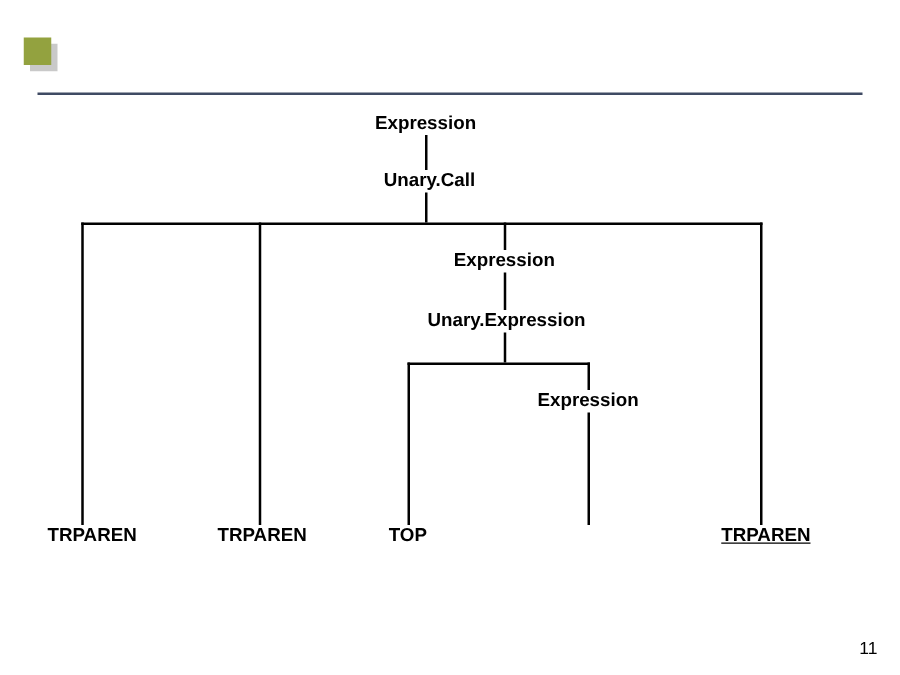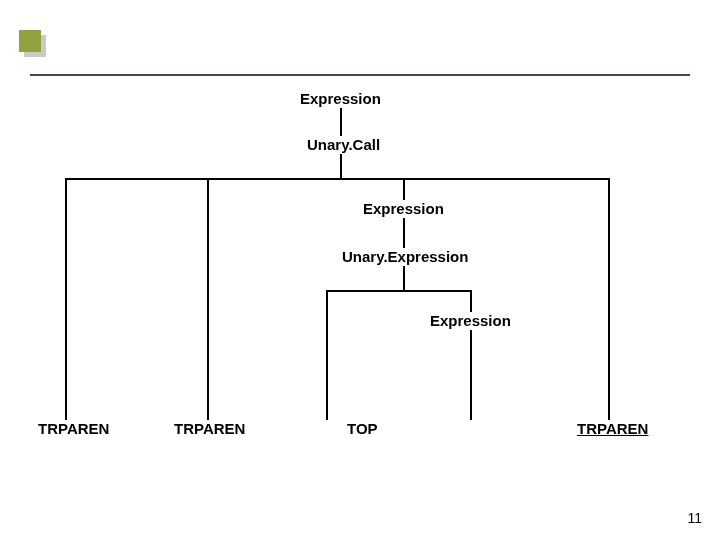--- a/index.html
+++ b/index.html
@@ -125,17 +125,17 @@
 
   <div class="hline" style="left:326px; top:200px; width:146px;"></div>
   <div class="vline" style="left:326px; top:200px; height:130px;"></div>
   <div class="vline" style="left:470px; top:200px; height:22px;"></div>
 
   <div class="node" style="left:430px; top:222px;">Expression</div>
   <div class="vline" style="left:470px; top:240px; height:90px;"></div>
 
   <div class="node leaf-row" style="left:38px;">TRPAREN</div>
   <div class="node leaf-row" style="left:174px;">TRPAREN</div>
-  <div class="node leaf-row" style="left:311px;margin-left:36px;">TOP</div>
+  <div class="node leaf-row" style="left:311px;">TOP</div>
   <div class="node leaf-row" style="left:577px;text-decoration:underline;">TRPAREN</div>
 </div>
 
 <div class="page-num">11</div>
 
 </body></html>

